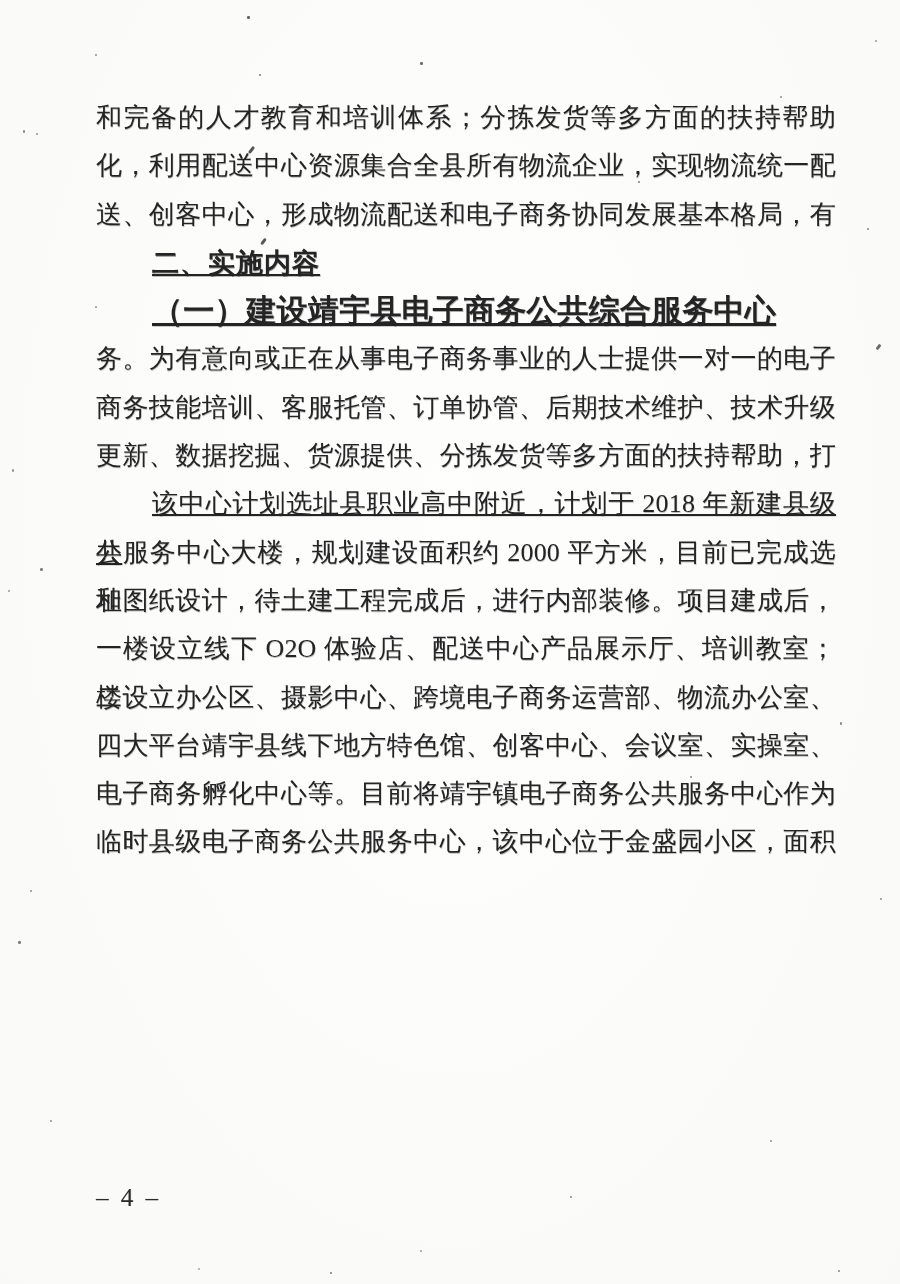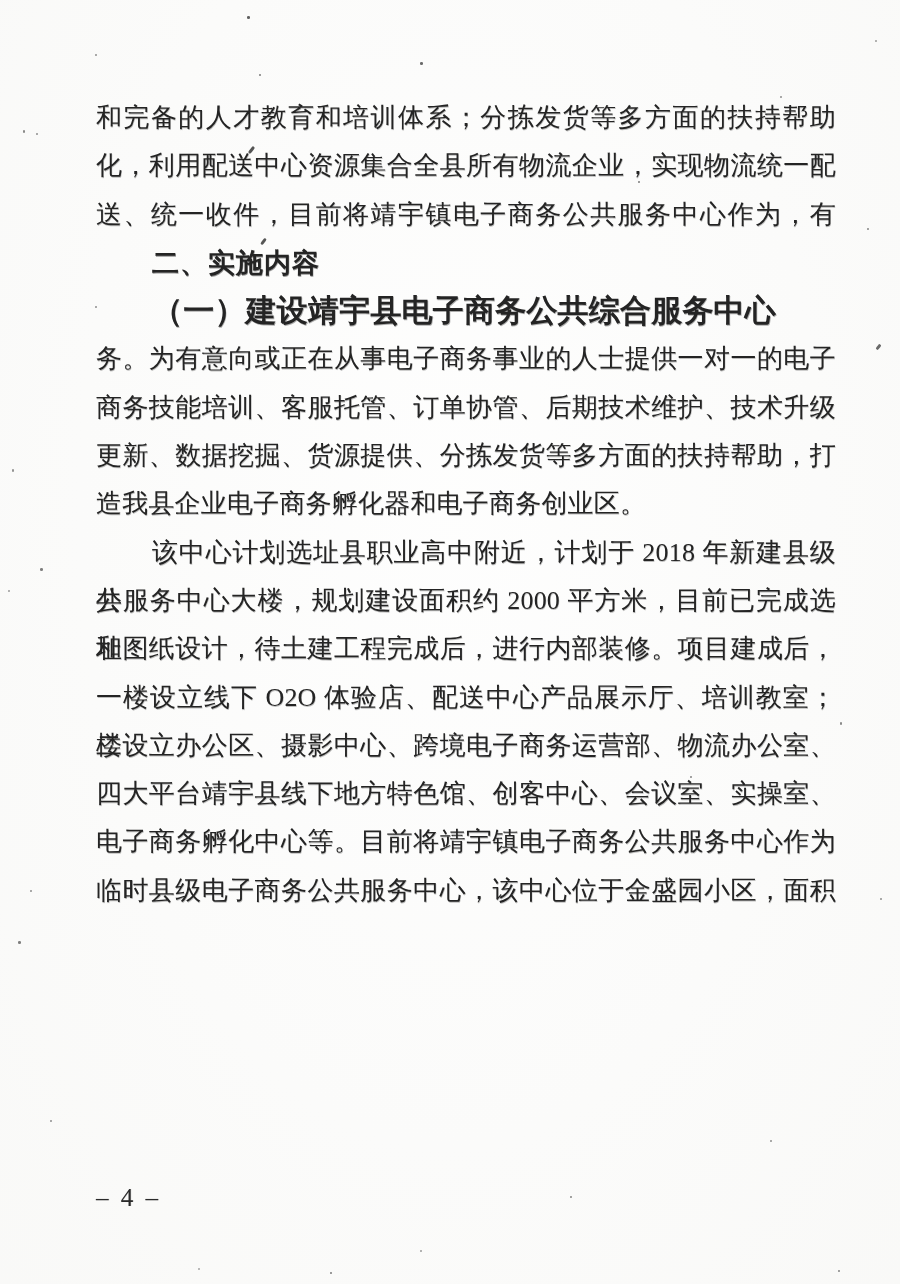--- a/index.html
+++ b/index.html
@@ -39,20 +39,21 @@
     font-family: "Liberation Serif", "DejaVu Serif", serif;
   }
   .ln.fill {
     white-space: normal;
     text-align: justify;
     text-align-last: justify;
     text-justify: inter-character;
   }
   .ln.indent {
     text-indent: 56px;
+    text-decoration: underline;
   }
   .ln.heading-major {
     font-family: "Liberation Sans", "DejaVu Sans", sans-serif;
     font-weight: 700;
     font-size: 27px;
     letter-spacing: 1px;
     text-shadow: 0.6px 0.6px 0 rgba(20,20,20,0.45);
   }
   .ln.heading-sub {
     font-weight: 700;
@@ -118,27 +119,26 @@
       <div class="speck" style="left: 770px; top: 1140px; width: 2px; height: 2px; opacity: 0.5;"></div>
       <div class="speck" style="left: 570px; top: 1196px; width: 2px; height: 2px; opacity: 0.55;"></div>
       <div class="speck" style="left: 330px; top: 1272px; width: 2px; height: 2px; opacity: 0.6;"></div>
       <div class="speck" style="left: 838px; top: 1270px; width: 2px; height: 2px; opacity: 0.55;"></div>
       <div class="speck" style="left: 420px; top: 1250px; width: 2px; height: 2px; opacity: 0.45;"></div>
       <div class="speck" style="left: 198px; top: 1268px; width: 2px; height: 2px; opacity: 0.4;"></div>
     </div>
   <div id="doc" class="doc">
       <div class="ln fill">和完备的人才教育和培训体系；分拣发货等多方面的扶持帮助</div>
       <div class="ln fill">化，利用配送中心资源集合全县所有物流企业，实现物流统一配</div>
-      <div class="ln fill">送、统一收件，目前将靖宇镇电子商务公共服务中心作为，有</div>
+      <div class="ln fill">送、创客中心，形成物流配送和电子商务协同发展基本格局，有</div>
       <div class="ln heading-major indent">二、实施内容</div>
       <div class="ln heading-sub indent">（一）建设靖宇县电子商务公共综合服务中心</div>
       <div class="ln fill">务。为有意向或正在从事电子商务事业的人士提供一对一的电子</div>
       <div class="ln fill">商务技能培训、客服托管、订单协管、后期技术维护、技术升级</div>
       <div class="ln fill">更新、数据挖掘、货源提供、分拣发货等多方面的扶持帮助，打</div>
-      <div class="ln">造我县企业电子商务孵化器和电子商务创业区。</div>
       <div class="ln indent fill">该中心计划选址县职业高中附近，计划于 2018 年新建县级公</div>
       <div class="ln fill">共服务中心大楼，规划建设面积约 2000 平方米，目前已完成选址</div>
       <div class="ln fill">和图纸设计，待土建工程完成后，进行内部装修。项目建成后，</div>
       <div class="ln fill">一楼设立线下 O2O 体验店、配送中心产品展示厅、培训教室；二</div>
       <div class="ln fill">楼设立办公区、摄影中心、跨境电子商务运营部、物流办公室、</div>
       <div class="ln fill">四大平台靖宇县线下地方特色馆、创客中心、会议室、实操室、</div>
       <div class="ln fill">电子商务孵化中心等。目前将靖宇镇电子商务公共服务中心作为</div>
       <div class="ln fill">临时县级电子商务公共服务中心，该中心位于金盛园小区，面积</div>
     </div>
   <div class="page-number">– 4 –</div>

